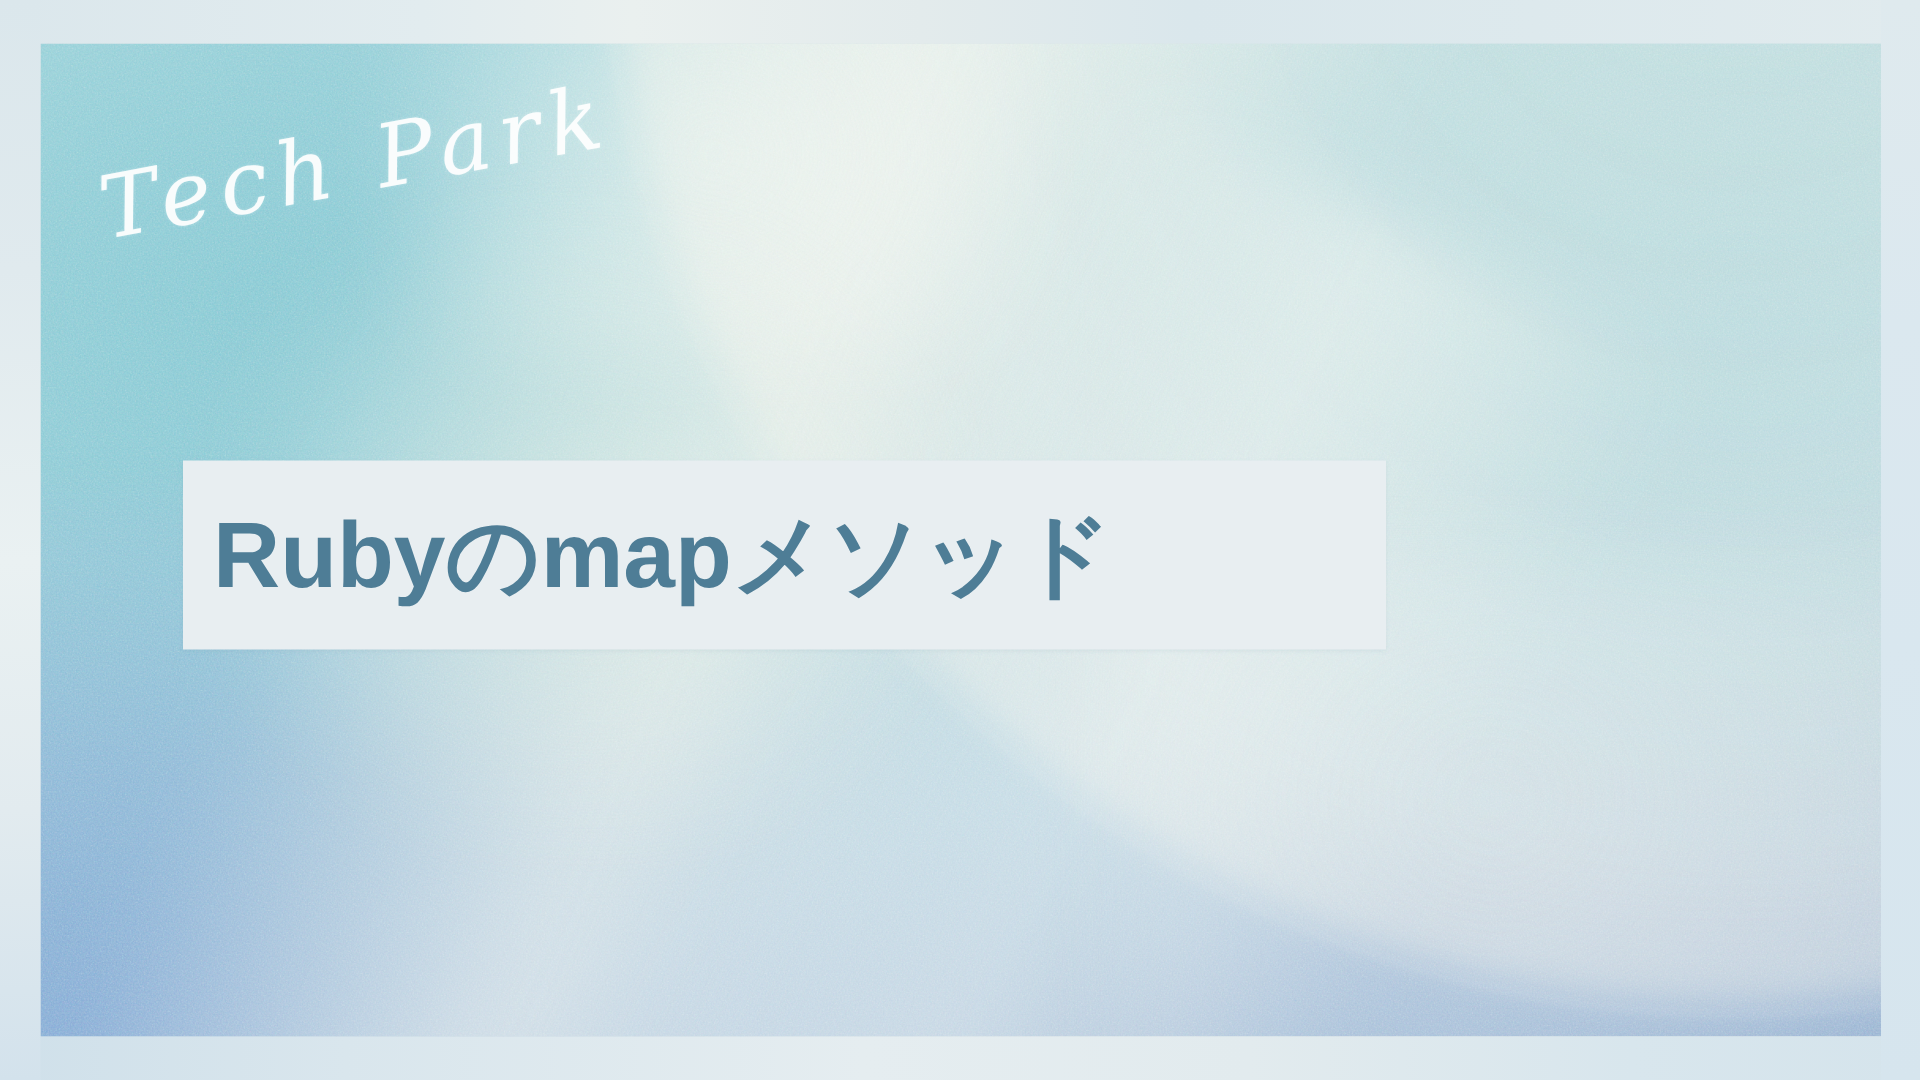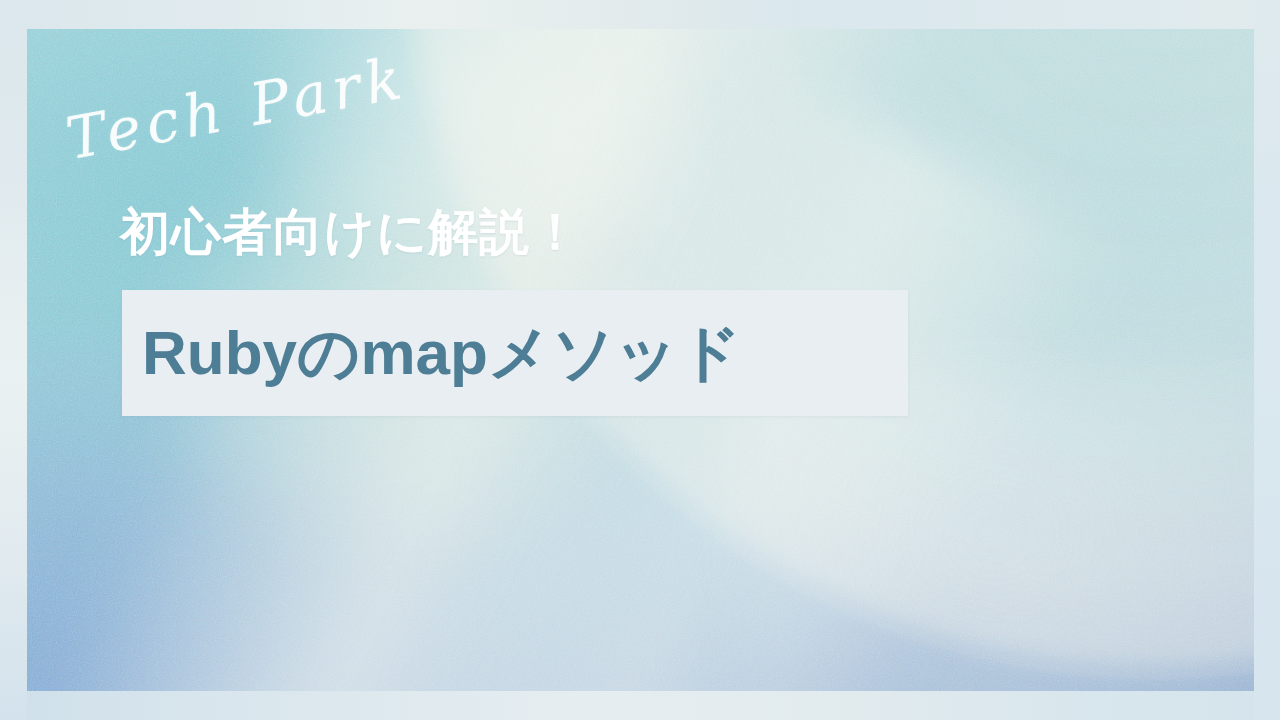--- a/index.html
+++ b/index.html
@@ -229,23 +229,23 @@
     position: absolute;
     background: #e8eef1;
     color: #4e7d96;
     font-weight: 700;
     white-space: nowrap;
     display: flex;
     align-items: center;
     box-shadow: 0 1px 3px rgba(100,140,160,0.10);
   }
   .title-box-1 {
-    left: 122px; top: 290px;
+    left: 122px; top: 307px;
     width: 766px; height: 126px;
-    padding: 0 0 0 20px;
+    padding: 0 16px 0 20px;
     font-size: 62px;
     letter-spacing: 0px;
   }
   .title-box-2 {
     left: 122px; top: 432px;
     width: 944px; height: 118px;
     padding: 0 0 0 20px;
     font-size: 66px;
     letter-spacing: 0px;
   }
@@ -289,21 +289,20 @@
 
   <div class="frame-band frame-top"></div>
   <div class="frame-band frame-bottom"></div>
   <div class="frame-band frame-left"></div>
   <div class="frame-band frame-right"></div>
 
   <div class="content">
 
     <div class="brand-logo">Tech Park</div>
 
-    <div class="subtitle">初心者向けに解説！</div>
 
     <div class="title-box title-box-1">
       <span>Rubyのmapメソッド</span>
     </div>
 
 
   </div>
 </div>
 
 </body></html>

